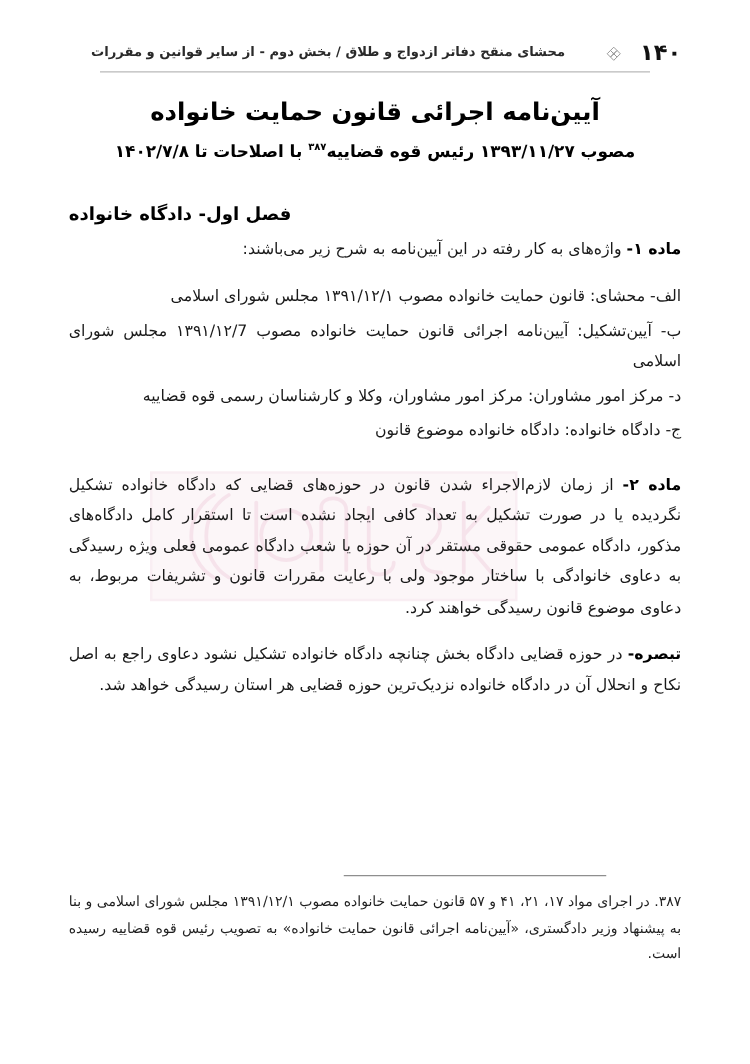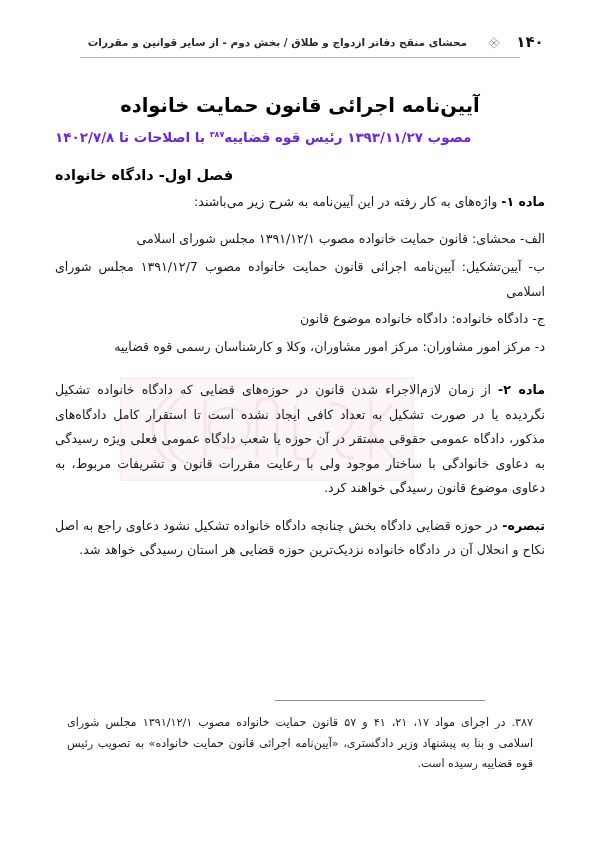--- a/index.html
+++ b/index.html
@@ -26,40 +26,40 @@
     right: 55px;
     left: 55px;
     display: flex;
     flex-direction: row;
     align-items: center;
     justify-content: flex-start;
     gap: 14px;
     height: 20px;
   }
   .page-number {
-    font-size: 15px;
+    font-size: 18px;
     font-weight: 700;
     color: #111;
     letter-spacing: 0.4px;
     min-width: 30px;
     text-align: center;
   }
   .header-ornament {
     width: 14px;
     height: 14px;
     flex: 0 0 auto;
     opacity: 0.75;
     display: block;
   }
   .header-title {
     font-size: 10.5px;
     font-weight: 600;
     color: #2a2a2a;
     white-space: nowrap;
-    margin-right: 6px;
+    margin-right: 18px;
   }
   .header-rule {
     position: absolute;
     top: 57px;
     right: 80px;
     left: 80px;
     height: 1px;
     background: #b9b9b9;
   }
 
@@ -83,29 +83,29 @@
     right: 55px;
     left: 55px;
     z-index: 2;
   }
   .doc-title {
     text-align: center;
     font-size: 19.5px;
     font-weight: 700;
     color: #000;
     letter-spacing: -0.2px;
-    margin: 16px 0 11px 0;
+    margin: 0 0 11px 0;
     line-height: 1.25;
   }
   .doc-subtitle {
-    text-align: left;
+    text-align: center;
     font-size: 13.5px;
     font-weight: 700;
-    color: #6d28d9;
-    margin: 0 0 20px 0;
+    color: #000000;
+    margin: 0 0 33px 0;
     line-height: 1.3;
   }
   .doc-subtitle sup {
     font-size: 8px;
     font-weight: 600;
     vertical-align: super;
   }
   .chapter-heading {
     text-align: left;
     font-size: 14.5px;
@@ -151,21 +151,21 @@
     height: 1px;
     background: #8e8e8e;
     margin: 0 60px 11px auto;
   }
   .footnote-text {
     font-size: 11.2px;
     line-height: 1.85;
     color: #1f1f1f;
     text-align: justify;
     text-align-last: right;
-    margin: 12px;
+    margin: 0;
   }
 </style>
 </head>
 <body>
 
 <div class="page">
 
   <div class="running-header">
     <span class="page-number">۱۴۰</span>
     <span class="header-ornament">
@@ -210,23 +210,23 @@
     <h2 class="chapter-heading">فصل اول- دادگاه خانواده</h2>
 
     <p class="para right"><span class="lead">ماده ۱-</span><span> واژه‌های به کار رفته در این آیین‌نامه به شرح زیر می‌باشند:</span></p>
 
     <div class="spacer-sm"></div>
 
     <p class="para right"><span>الف- محشای:</span><span> قانون حمایت خانواده مصوب ۱۳۹۱/۱۲/۱ مجلس شورای اسلامی</span></p>
 
     <p class="para justify"><span>ب- آیین‌تشکیل:</span><span> آیین‌نامه اجرائی قانون حمایت خانواده مصوب ۱۳۹۱/۱۲/7 مجلس شورای اسلامی</span></p>
 
+    <p class="para right"><span>د- مرکز امور مشاوران:</span><span> مرکز امور مشاوران، وکلا و کارشناسان رسمی قوه قضاییه</span></p>
+
     <p class="para right"><span>ج- دادگاه خانواده:</span><span> دادگاه خانواده موضوع قانون</span></p>
-
-    <p class="para right"><span>د- مرکز امور مشاوران:</span><span> مرکز امور مشاوران، وکلا و کارشناسان رسمی قوه قضاییه</span></p>
 
     <div class="spacer-md"></div>
 
     <p class="para justify"><span class="lead">ماده ۲-</span><span> از زمان لازم‌الاجراء شدن قانون در حوزه‌های قضایی که دادگاه خانواده تشکیل نگردیده یا در صورت تشکیل به تعداد کافی ایجاد نشده است تا استقرار کامل دادگاه‌های مذکور، دادگاه عمومی حقوقی مستقر در آن حوزه یا شعب دادگاه عمومی فعلی ویژه رسیدگی به دعاوی خانوادگی با ساختار موجود ولی با رعایت مقررات قانون و تشریفات مربوط، به دعاوی موضوع قانون رسیدگی خواهند کرد.</span></p>
 
     <div class="spacer-sm"></div>
 
     <p class="para justify"><span class="lead">تبصره-</span><span> در حوزه قضایی دادگاه بخش چنانچه دادگاه خانواده تشکیل نشود دعاوی راجع به اصل نکاح و انحلال آن در دادگاه خانواده نزدیک‌ترین حوزه قضایی هر استان رسیدگی خواهد شد.</span></p>
 
     <div class="spacer-md"></div>

